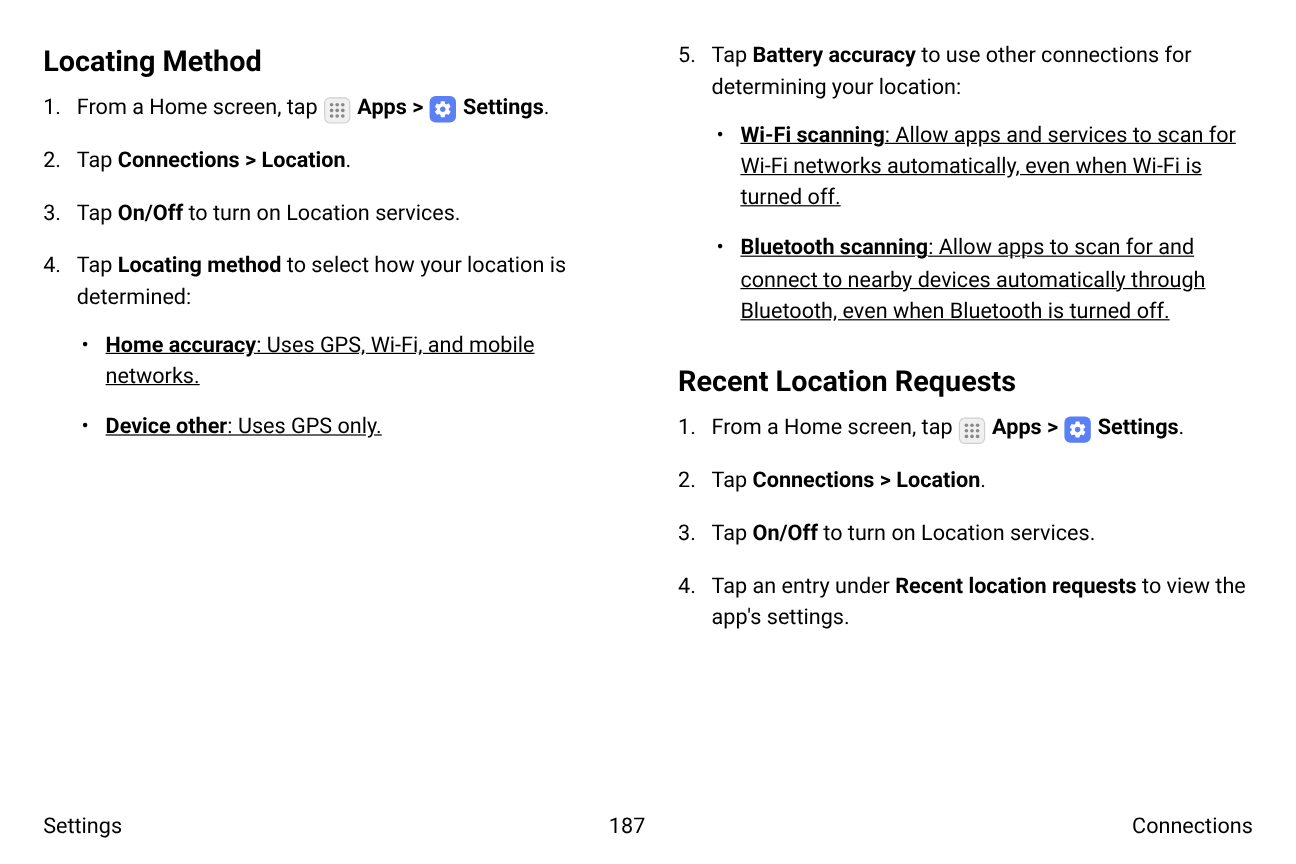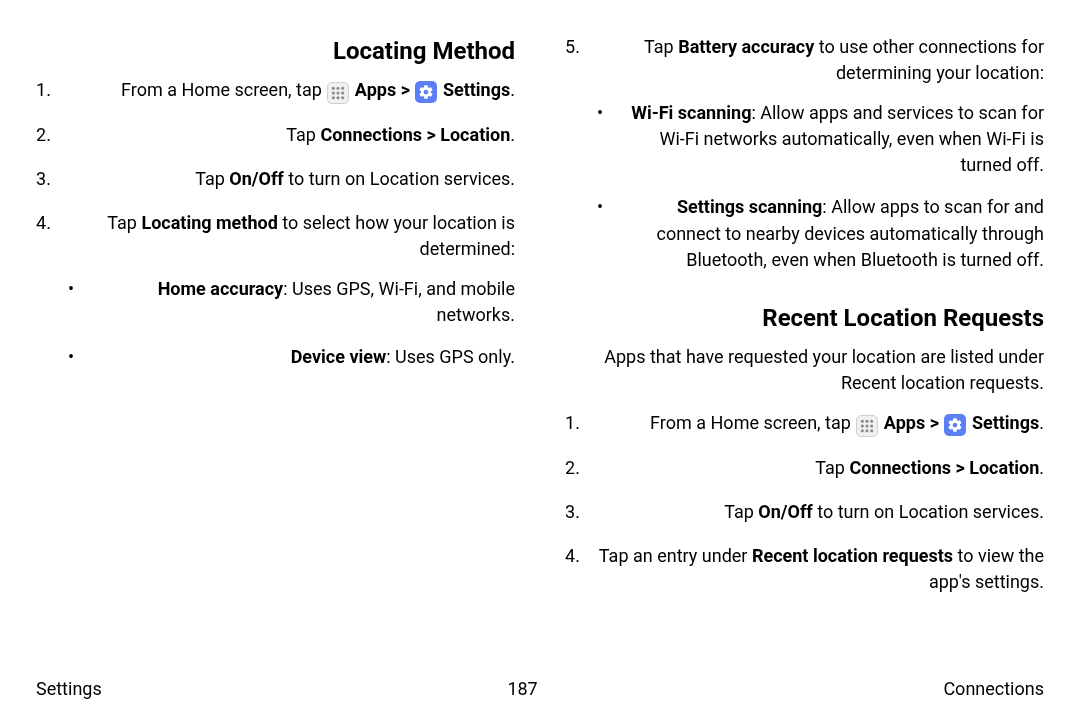--- a/index.html
+++ b/index.html
@@ -10,21 +10,20 @@
     font-size: 18px;
     line-height: 1.45;
     color: #000;
     background: #fff;
     padding: 34px 36px 20px 36px;
     position: relative;
   }
   .columns {
     display: flex;
     gap: 50px;
-    text-align: right;
   }
   .col {
     flex: 1;
     min-width: 0;
   }
   h2 {
     font-size: 24px;
     font-weight: 700;
     margin-bottom: 8px;
   }
@@ -50,20 +49,21 @@
   }
   ul {
     list-style: none;
     padding-left: 0;
     margin-top: 14px;
   }
   ul > li {
     position: relative;
     padding-left: 24px;
     margin-bottom: 16px;
+    text-decoration: underline;
   }
   ul > li::before {
     content: "•";
     position: absolute;
     left: 4px;
     top: 0;
     font-size: 18px;
   }
   .icon {
     display: inline-flex;
@@ -132,40 +132,39 @@
       <li>
         <span>Tap </span><strong>Connections &gt; Location</strong><span>.</span>
       </li>
       <li>
         <span>Tap </span><strong>On/Off</strong><span> to turn on Location services.</span>
       </li>
       <li>
         <span>Tap </span><strong>Locating method</strong><span> to select how your location is determined:</span>
         <ul>
           <li><strong>Home accuracy</strong><span>: Uses GPS, Wi-Fi, and mobile networks.</span></li>
-          <li><strong>Device view</strong><span>: Uses GPS only.</span></li>
+          <li><strong>Device other</strong><span>: Uses GPS only.</span></li>
         </ul>
       </li>
     </ol>
   </div>
 
   <div class="col">
     <ol start="5" style="counter-reset: step 4;">
       <li>
         <span>Tap </span><strong>Battery accuracy</strong><span> to use other connections for determining your location:</span>
         <ul>
           <li><strong>Wi-Fi scanning</strong><span>: Allow apps and services to scan for Wi-Fi networks automatically, even when Wi-Fi is turned off.</span></li>
-          <li><strong>Settings scanning</strong><span>: Allow apps to scan for and connect to nearby devices automatically through Bluetooth, even when Bluetooth is turned off.</span></li>
+          <li><strong>Bluetooth scanning</strong><span>: Allow apps to scan for and connect to nearby devices automatically through Bluetooth, even when Bluetooth is turned off.</span></li>
         </ul>
       </li>
     </ol>
 
     <div class="sec2">
       <h2>Recent Location Requests</h2>
-      <p class="intro">Apps that have requested your location are listed under Recent location requests.</p>
       <ol>
         <li>
           <span>From a Home screen, tap </span>
           <span class="icon apps-icon">
             <svg viewBox="0 0 12 12">
                 <g fill="#888">
                   <circle cx="2" cy="2" r="1.3"></circle>
                   <circle cx="6" cy="2" r="1.3"></circle>
                   <circle cx="10" cy="2" r="1.3"></circle>
                   <circle cx="2" cy="6" r="1.3"></circle>

